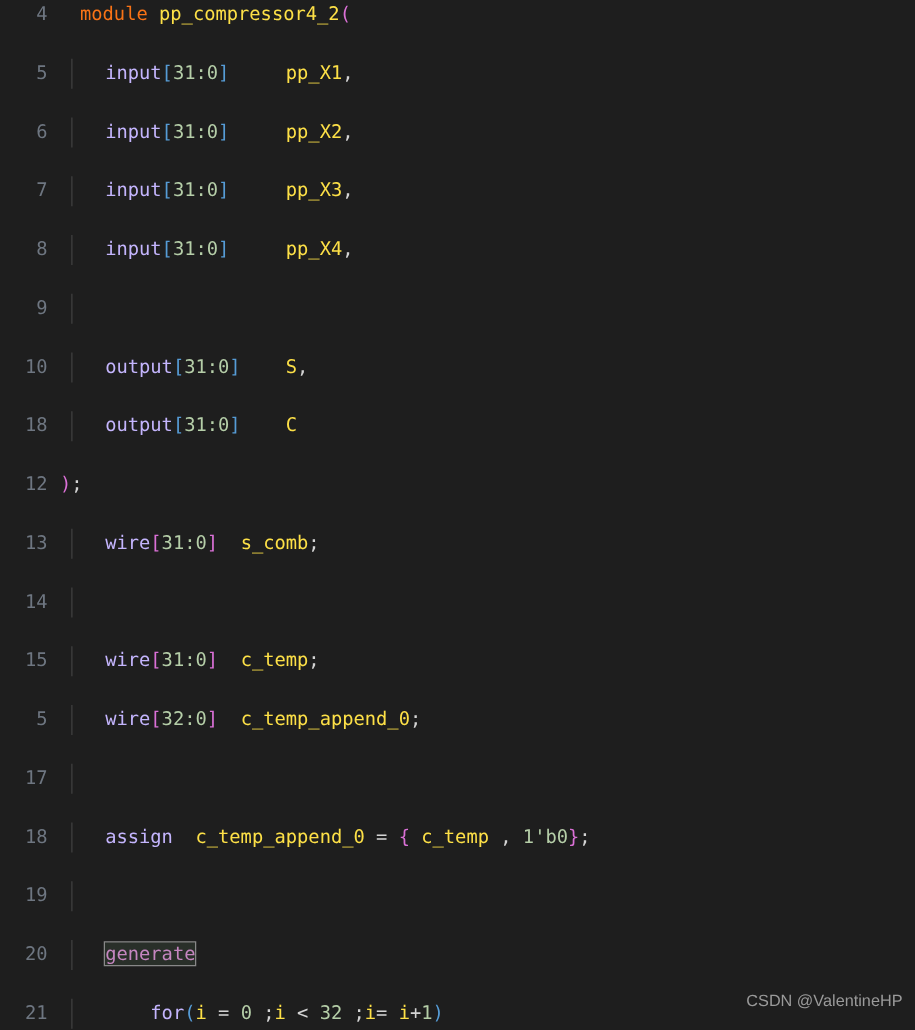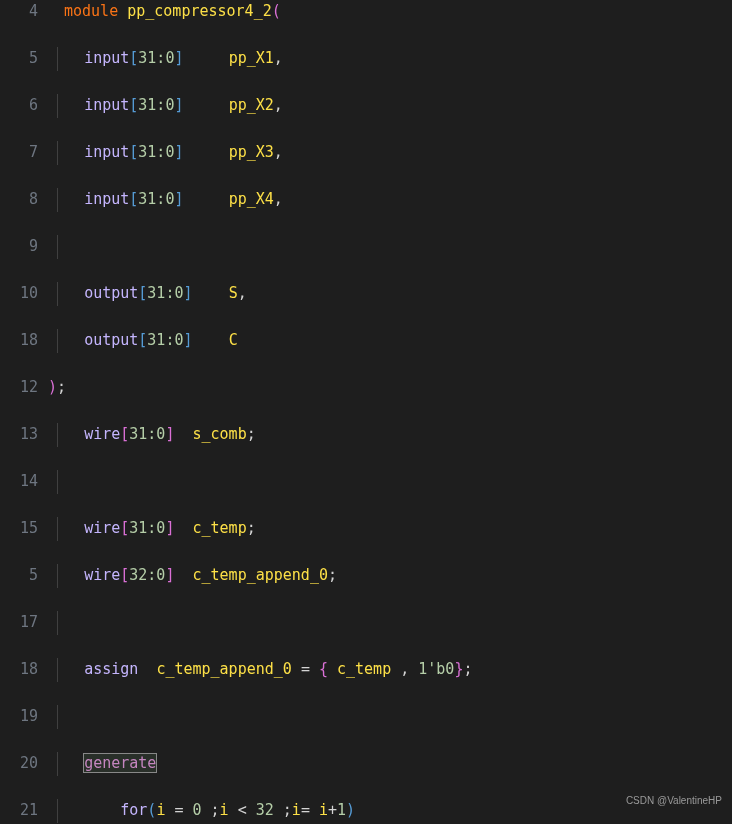--- a/index.html
+++ b/index.html
@@ -80,21 +80,21 @@
     outline: 1px solid #888888;
     background: rgba(80, 110, 80, 0.22);
   }
 
   .watermark {
     position: absolute;
     right: 10px;
     bottom: 12px;
     color: #9a9a9a;
     font-family: "Liberation Sans", sans-serif;
-    font-size: 10px;
+    font-size: 13px;
     user-select: none;
   }
 </style>
 </head>
 <body>
 
 <div id="editor">
   <div class="code-area">
 
     <div class="line" style="top:0px">

